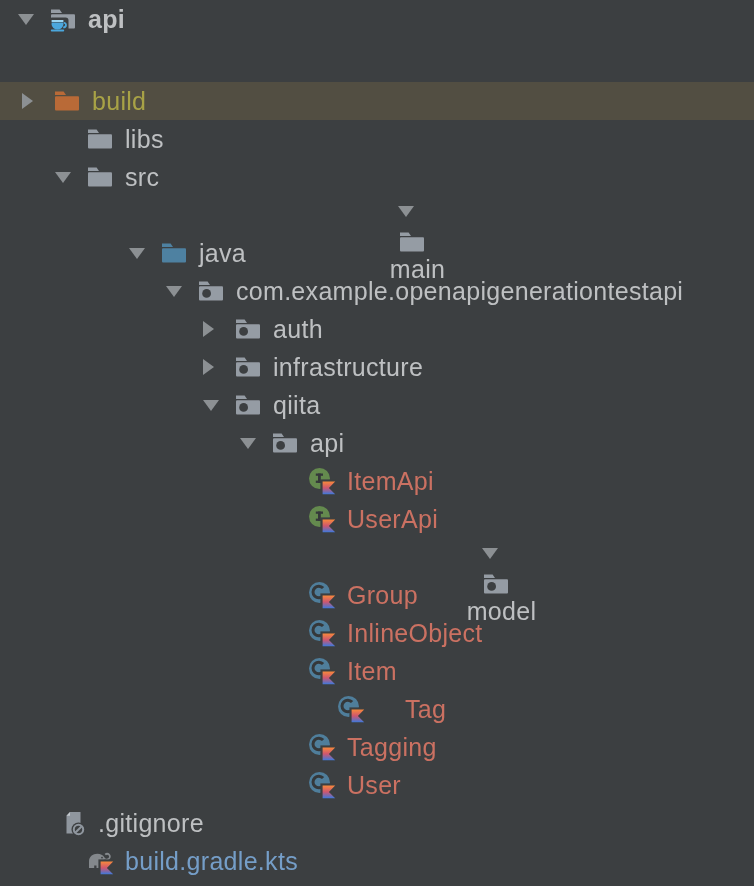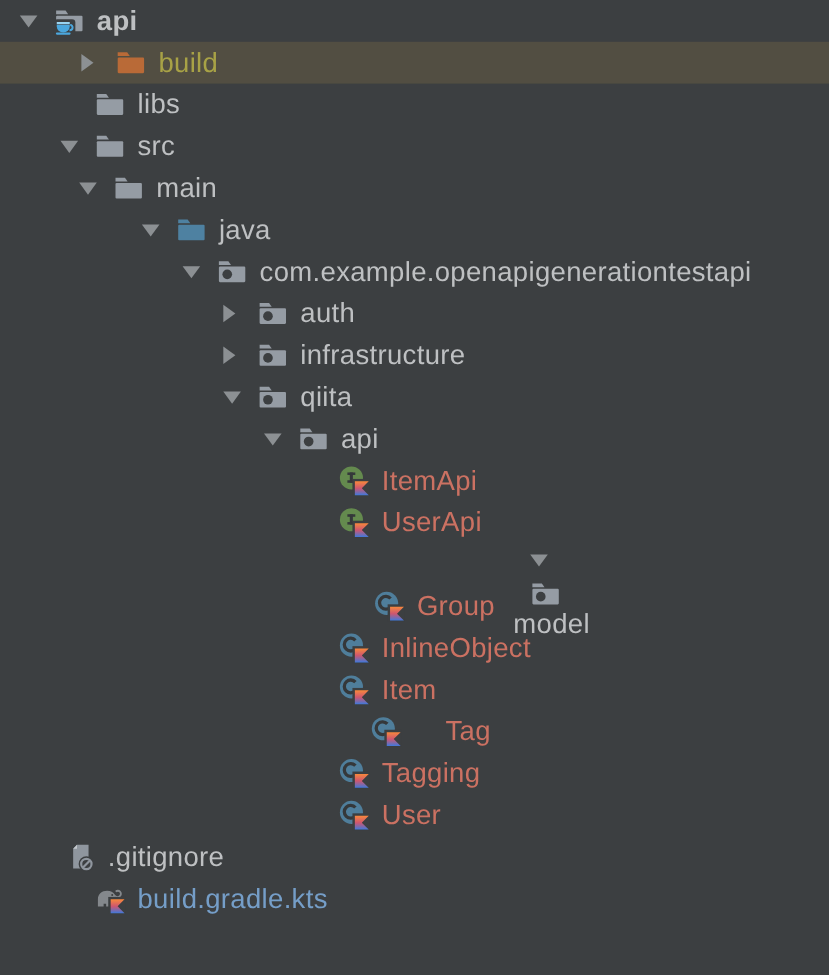--- a/index.html
+++ b/index.html
@@ -46,21 +46,21 @@
     <rect x="2" y="9.3" width="24" height="14.2" rx="1" fill="#959CA4"></rect>
           <rect x="0" y="12.5" width="19.5" height="15.5" rx="3" fill="#3C3F41"></rect>
        <rect x="2.6" y="15" width="11.8" height="2" fill="#9AD4F1"></rect>
        <path d="M2.6 17.6 h11.8 v1.6 a5.9 5.3 0 0 1 -11.8 0 Z" fill="#4BA7DD"></path>
        <path d="M14.8 17.8 c3 -0.2 3 4.8 -0.6 4.6" stroke="#4BA7DD" stroke-width="1.8" fill="none"></path>
        <rect x="1.8" y="24.6" width="13.4" height="1.9" rx="0.95" fill="#4BA7DD"></rect>
         </svg>
       </span>
     <span class="label c-normal bold">api</span>
   </div>
-    <div class="row selected" style="padding-left: 74px;">
+    <div class="row selected" style="padding-left: 22px; margin-top: 44px;">
     <span class="arrow collapsed"></span>
     <span class="icon">
         <svg width="28" height="28" viewBox="0 0 28 28">
     <path d="M2 4.5 h8.6 l2.4 3.4 H2 Z" fill="#B96A37"></path>
     <rect x="2" y="9.3" width="24" height="14.2" rx="1" fill="#B96A37"></rect>
         </svg>
       </span>
     <span class="label c-excluded">build</span>
   </div>
     <div class="row" style="padding-left: 55px;">
@@ -76,21 +76,21 @@
     <div class="row" style="padding-left: 55px;">
     <span class="arrow expanded"></span>
     <span class="icon">
         <svg width="28" height="28" viewBox="0 0 28 28">
     <path d="M2 4.5 h8.6 l2.4 3.4 H2 Z" fill="#959CA4"></path>
     <rect x="2" y="9.3" width="24" height="14.2" rx="1" fill="#959CA4"></rect>
         </svg>
       </span>
     <span class="label c-normal">src</span>
   </div>
-    <div class="row" style="padding-left: 72px;">
+    <div class="row" style="padding-left: 72px; flex-direction: column;">
     <span class="arrow expanded"></span>
     <span class="icon">
         <svg width="28" height="28" viewBox="0 0 28 28">
     <path d="M2 4.5 h8.6 l2.4 3.4 H2 Z" fill="#959CA4"></path>
     <rect x="2" y="9.3" width="24" height="14.2" rx="1" fill="#959CA4"></rect>
         </svg>
       </span>
     <span class="label c-normal">main</span>
   </div>
     <div class="row" style="padding-left: 129px;">
@@ -204,21 +204,21 @@
     <span class="arrow expanded"></span>
     <span class="icon">
         <svg width="28" height="28" viewBox="0 0 28 28">
     <path d="M2 4.5 h8.6 l2.4 3.4 H2 Z" fill="#959CA4"></path>
     <rect x="2" y="9.3" width="24" height="14.2" rx="1" fill="#959CA4"></rect>
           <circle cx="9.6" cy="16.4" r="4.4" fill="#3C3F41"></circle>
         </svg>
       </span>
     <span class="label c-normal">model</span>
   </div>
-    <div class="row" style="padding-left: 277px; margin-left: 32px;">
+    <div class="row" style="padding-left: 277px;">
     <span class="arrow"></span>
     <span class="icon">
         <svg width="28" height="28" viewBox="0 0 28 28">
        <circle cx="11.5" cy="11.5" r="10.5" fill="#4F7E9B"></circle>
        <path d="M15.1 7.1 A5.8 5.8 0 1 0 15.1 14.9" stroke="#35383A" stroke-width="3" fill="none"></path>
        <defs>
             <linearGradient id="kg14" x1="0" y1="0" x2="0" y2="1">
     <stop offset="0" stop-color="#F8883C"></stop>
     <stop offset="0.5" stop-color="#CE566F"></stop>
     <stop offset="1" stop-color="#3E79DC"></stop>

